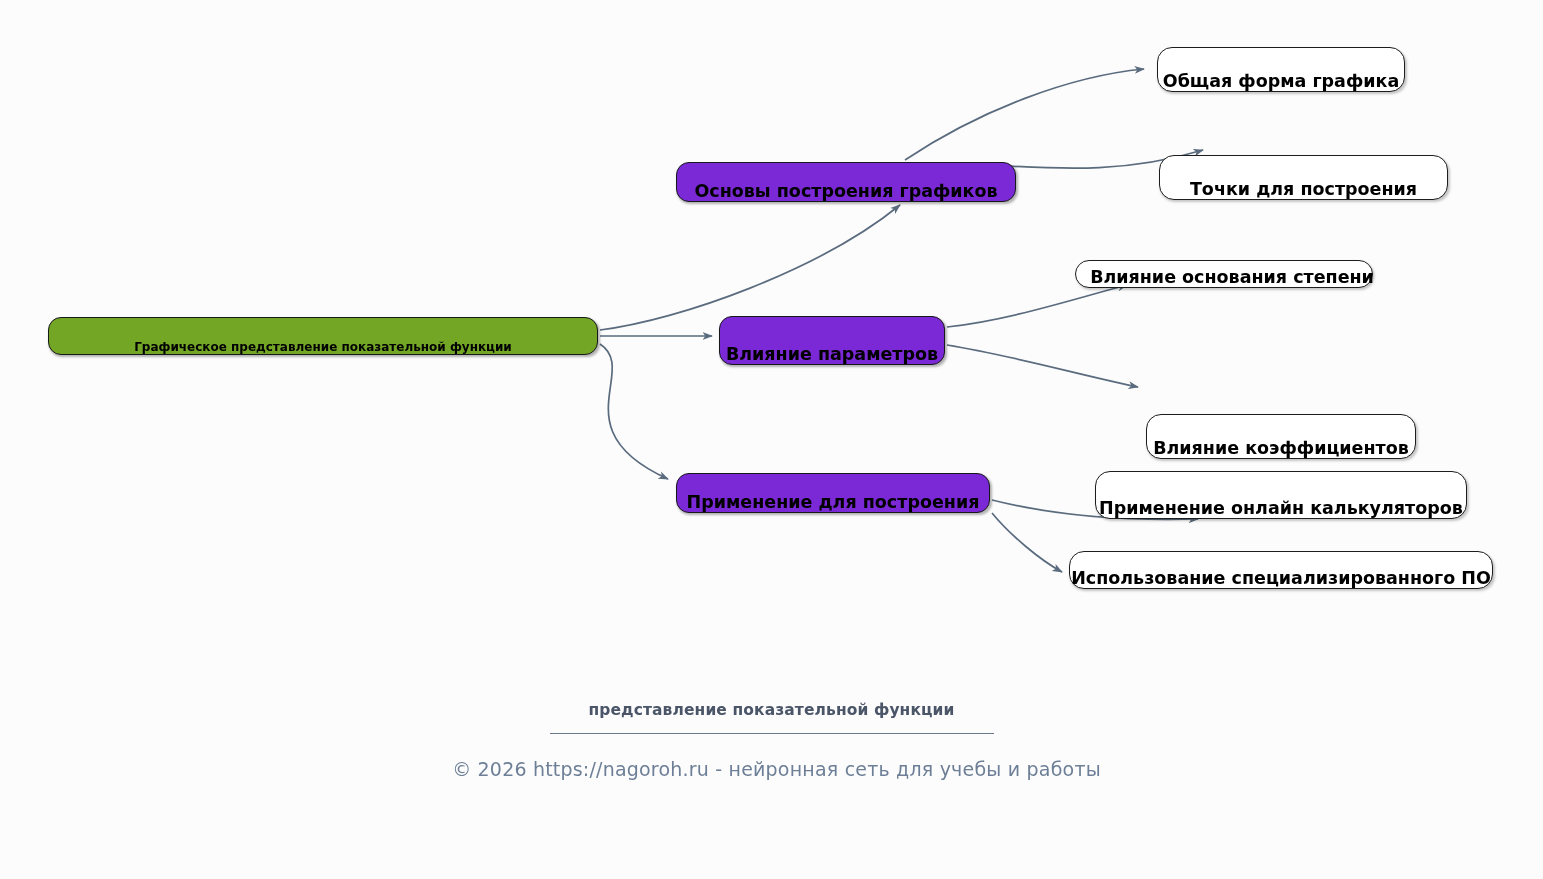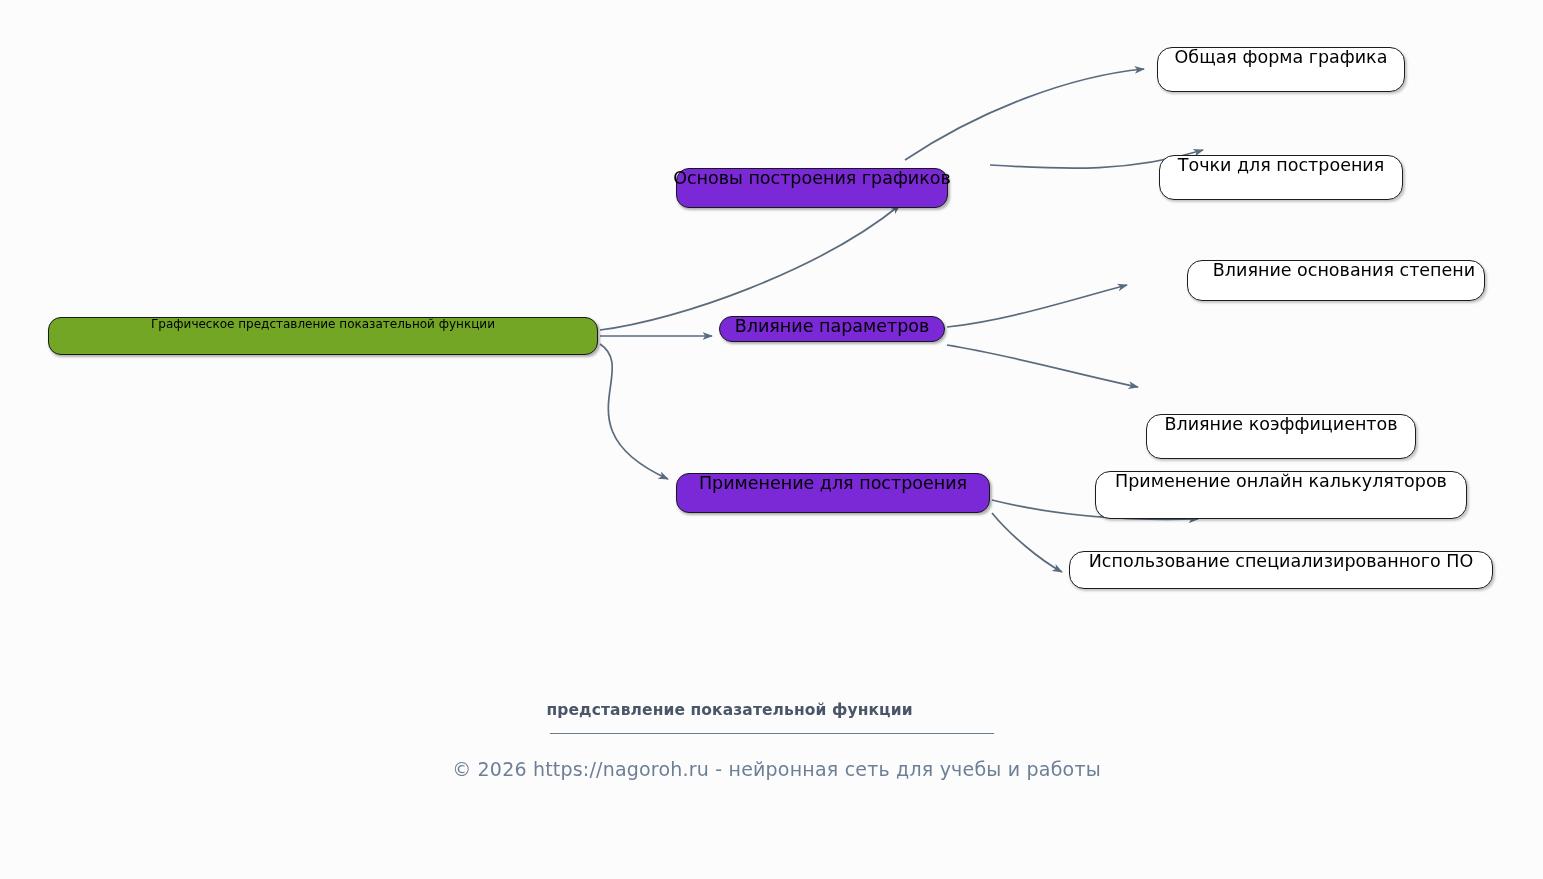--- a/index.html
+++ b/index.html
@@ -20,25 +20,26 @@
     left: 0;
     top: 0;
     width: 1543px;
     height: 879px;
     pointer-events: none;
   }
   .node {
     position: absolute;
     box-sizing: border-box;
     display: flex;
-    align-items: flex-start;
+    align-items: flex-end;
     justify-content: center;
     text-align: center;
     white-space: nowrap;
     line-height: 1.1;
+    font-weight: bold;
   }
   .node-root {
     background: #74a626;
     border: 1.6px solid #16181a;
     border-radius: 13px;
     color: #000000;
     font-size: 12px;
     box-shadow: 1.5px 2px 2.5px rgba(0,0,0,0.30);
   }
   .node-branch {
@@ -67,21 +68,21 @@
   #caption {
     width: 450px;
     margin: 0 auto;
     text-align: left;
     font-size: 15.5px;
     font-weight: bold;
     color: #4a5568;
     line-height: 1.32;
     letter-spacing: 0.1px;
   }
-  #caption-line2 { display: block; }
+  #caption-line2 { display: block; text-align: center; }
   #footer-divider {
     width: 444px;
     margin: 13px auto 0 auto;
     height: 0;
     border-top: 1.4px solid #6b7a8d;
   }
   #copyright {
     margin-top: 24px;
     font-size: 19px;
     color: #6d7f96;
@@ -110,36 +111,36 @@
         <path d="M 947,345 C 1010,355 1080,375 1138,387" fill="none" stroke="#5a6b7d" stroke-width="1.7" marker-end="url(#arrowhead)"></path>
         <path d="M 992,500 C 1060,517 1130,521 1198,519" fill="none" stroke="#5a6b7d" stroke-width="1.7" marker-end="url(#arrowhead)"></path>
         <path d="M 992,513 C 1010,535 1040,560 1062,572" fill="none" stroke="#5a6b7d" stroke-width="1.7" marker-end="url(#arrowhead)"></path>
       </g>
   </svg>
 
   <div id="nodes-layer">
       <div class="node node-root" style="left: 48px; top: 317px; width: 550px; height: 38px;">
         <span>Графическое представление показательной функции</span>
       </div>
-      <div class="node node-branch" style="left: 676px; top: 168px; width: 272px; height: 40px;">
+      <div class="node node-branch" style="left: 676px; top: 162px; width: 340px; height: 40px;">
         <span>Основы построения графиков</span>
       </div>
-      <div class="node node-branch" style="left: 719px; top: 316px; width: 226px; height: 26px;">
+      <div class="node node-branch" style="left: 719px; top: 316px; width: 226px; height: 49px;">
         <span>Влияние параметров</span>
       </div>
       <div class="node node-branch" style="left: 676px; top: 473px; width: 314px; height: 40px;">
         <span>Применение для построения</span>
       </div>
       <div class="node node-leaf" style="left: 1157px; top: 47px; width: 248px; height: 45px;">
         <span>Общая форма графика</span>
       </div>
-      <div class="node node-leaf" style="left: 1159px; top: 155px; width: 244px; height: 45px;">
+      <div class="node node-leaf" style="left: 1159px; top: 155px; width: 289px; height: 45px;">
         <span>Точки для построения</span>
       </div>
-      <div class="node node-leaf" style="left: 1187px; top: 260px; width: 298px; height: 41px; padding-left: 16px;">
+      <div class="node node-leaf" style="left: 1075px; top: 260px; width: 298px; height: 28px; padding-left: 16px;">
         <span>Влияние основания степени</span>
       </div>
       <div class="node node-leaf" style="left: 1146px; top: 366px; width: 270px; height: 45px; margin-top: 48px;">
         <span>Влияние коэффициентов</span>
       </div>
       <div class="node node-leaf" style="left: 1095px; top: 471px; width: 372px; height: 48px;">
         <span>Применение онлайн калькуляторов</span>
       </div>
       <div class="node node-leaf" style="left: 1069px; top: 551px; width: 424px; height: 38px;">
         <span>Использование специализированного ПО</span>

